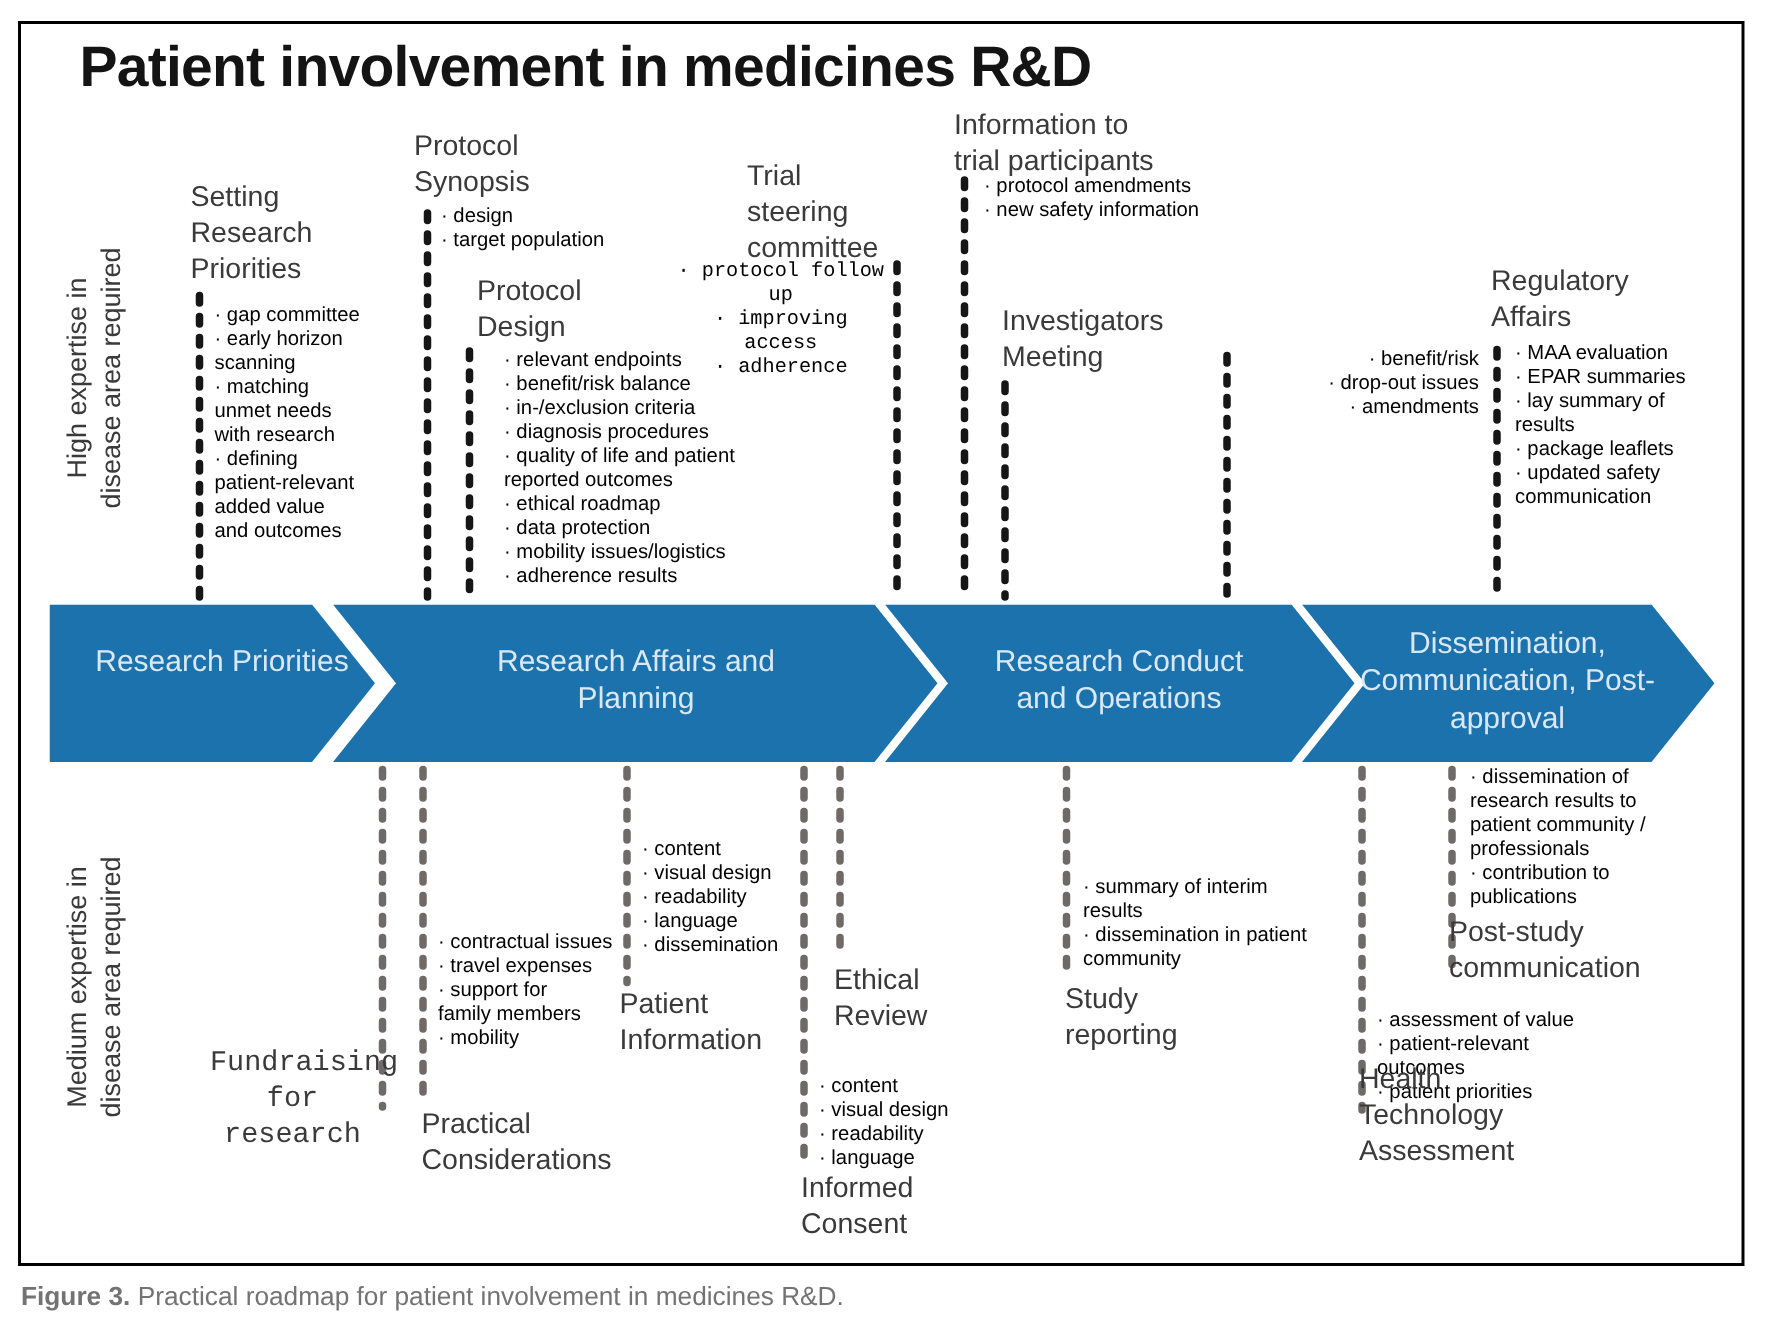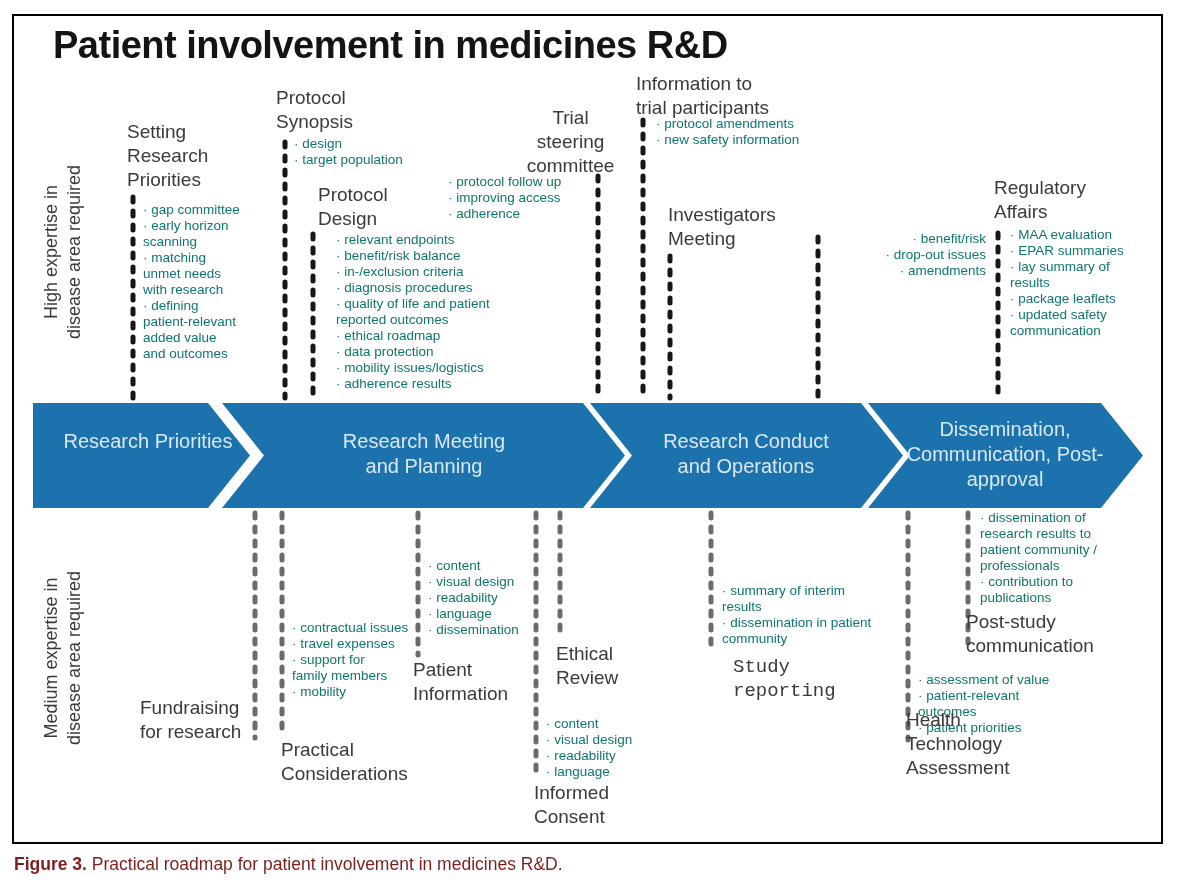--- a/index.html
+++ b/index.html
@@ -2,34 +2,34 @@
 <html style="--arrow-blue: #1c72ad; --dash-high: #161616; --dash-medium: #6f6a6a;"><head>
 <meta charset="utf-8">
 <style>
   html,body{margin:0;padding:0;background:#fff;}
   .fig{position:relative;width:1185px;height:895px;background:#fff;overflow:hidden;
        font-family:"Liberation Sans",sans-serif;color:#3f3f3f;}
   .frame{position:absolute;left:12px;top:14px;width:1147px;height:826px;border:2px solid #000;}
   .title{position:absolute;left:53px;top:24px;font-size:38px;font-weight:bold;color:#141414;letter-spacing:-.5px;white-space:nowrap;}
   .blk{position:absolute;}
   .h{font-size:19px;line-height:24px;color:#3a3a3a;white-space:pre-line;}
-  .items{font-size:13.5px;line-height:16px;color:#0f766e;}
+  .items{font-size:13.5px;line-height:16px;color:#000000;}
   .items > div{white-space:pre-line;}
-  .center{text-align:center;}
-  .right{text-align:left;}
+  .center{}
+  .right{text-align:center;font-family:Liberation Mono, monospace;}
   .rot{position:absolute;transform:rotate(-90deg);transform-origin:center;
        font-size:18px;line-height:23px;color:#3a3a3a;text-align:center;white-space:pre-line;}
   .stage{position:absolute;color:#d9e8f4;font-size:20px;line-height:25px;text-align:center;}
   .band{position:absolute;left:33px;top:403px;}
   .band polygon{fill:var(--arrow-blue,#1c72ad);}
   .dashes{position:absolute;left:0;top:0;pointer-events:none;}
   .dash-high{stroke:var(--dash-high,#161616);}
   .dash-medium{stroke:var(--dash-medium,#6f6a6a);}
   .dashes line{stroke-width:5;stroke-linecap:round;stroke-dasharray:5 9;fill:none;}
-  .caption{position:absolute;left:14px;top:854px;font-size:17.5px;color:#7f1d1d;}
+  .caption{position:absolute;left:14px;top:854px;font-size:17.5px;color:#737373;}
   .caption .cap-label{font-weight:bold;}
 </style>
 </head>
 <body>
 
 <div class="fig">
   <div class="frame"></div>
 
   <div class="title">Patient involvement in medicines R&amp;D</div>
 
@@ -39,21 +39,21 @@
 disease area required</div>
 
   <svg class="band" width="1110" height="105" viewBox="0 0 1110 105">
     <polygon points="0,0 175,0 217,52.5 175,105 0,105"></polygon>
     <polygon points="189,0 550,0 592,52.5 550,105 189,105 231,52.5"></polygon>
     <polygon points="557,0 828,0 870,52.5 828,105 557,105 599,52.5"></polygon>
     <polygon points="835,0 1068,0 1110,52.5 1068,105 835,105 877,52.5"></polygon>
   </svg>
   <div class="stage" style="left:53px;top:429px;width:190px;">Research
 Priorities</div>
-  <div class="stage" style="left:324px;top:429px;width:200px;">Research Meeting
+  <div class="stage" style="left:324px;top:429px;width:200px;">Research Affairs
 and Planning</div>
   <div class="stage" style="left:646px;top:429px;width:200px;">Research Conduct
 and Operations</div>
   <div class="stage" style="left:905px;top:417px;width:200px;">Dissemination,
 Communication,
 Post-approval</div>
 
   <svg class="dashes" width="1185" height="895">
     <line class="dash-high" x1="133" y1="197" x2="133" y2="398"></line>
     <line class="dash-high" x1="285" y1="142" x2="285" y2="398"></line>
@@ -188,21 +188,21 @@
     </div>
   <div class="blk h" style="left:534px;top:781px;width:120px;">Informed
 Consent</div>
 
   <div class="blk items" style="left:722px;top:583px;width:180px;">
       <div>· summary of interim
 results</div>
       <div>· dissemination in patient
 community</div>
     </div>
-  <div class="blk h" style="left:733px;top:655px;width:120px;font-family:Liberation Mono, monospace;">Study
+  <div class="blk h" style="left:710px;top:655px;width:120px;">Study
 reporting</div>
 
   <div class="blk items" style="left:980px;top:510px;width:165px;">
       <div>· dissemination of
 research results to
 patient community /
 professionals</div>
       <div>· contribution to
 publications</div>
     </div>

